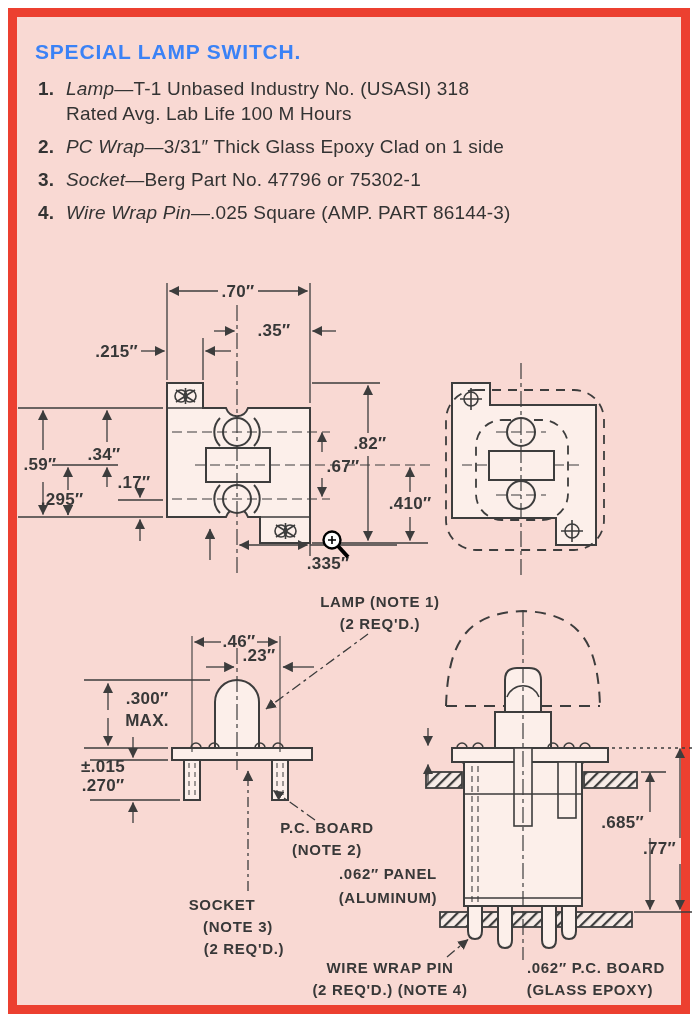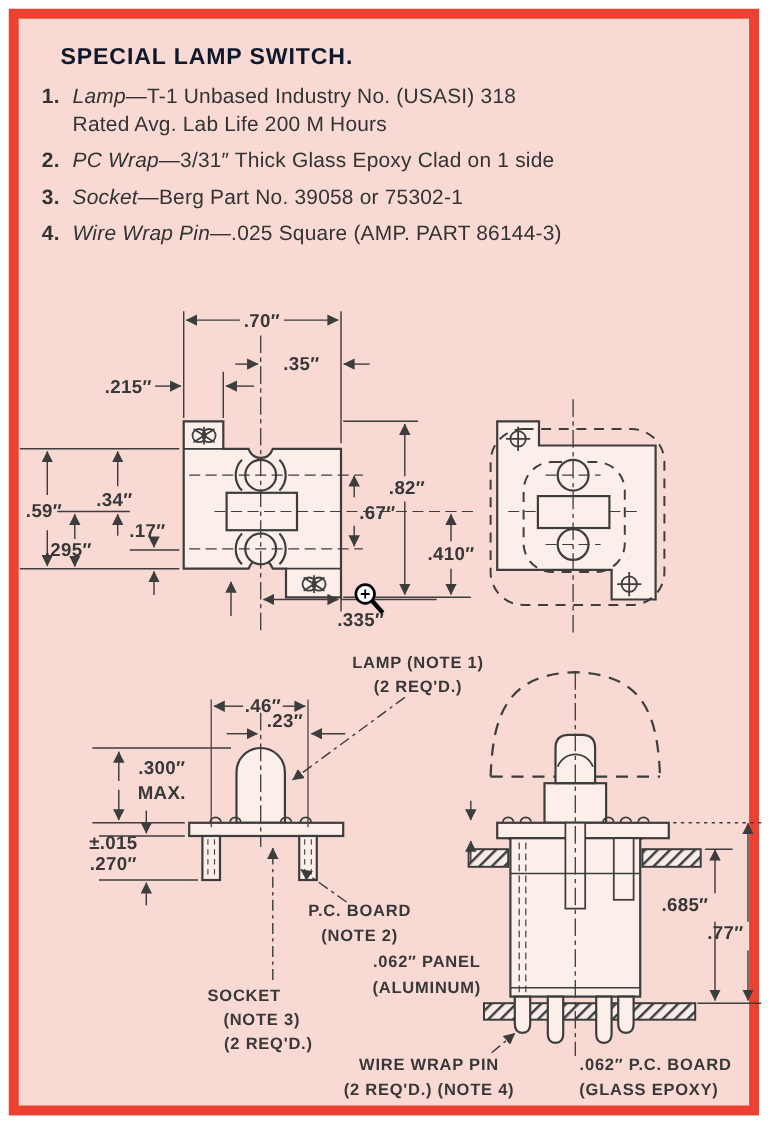--- a/index.html
+++ b/index.html
@@ -5,22 +5,22 @@
   html,body { margin:0; padding:0; background:#ffffff; }
   .page {
     position:relative; width:698px; height:1022px; background:#ffffff;
     font-family:"Liberation Sans", sans-serif; overflow:hidden;
   }
   .frame {
     position:absolute; left:8px; top:8px; width:664px; height:988px;
     background:#f9d9d3; border:9px solid #ec4030;
   }
   .title {
-    position:absolute; left:55px; top:40px;
-    font-size:21px; font-weight:700; letter-spacing:0.8px; color:#0f172a;
+    position:absolute; left:35px; top:40px;
+    font-size:21px; font-weight:700; letter-spacing:0.8px; color:#3b82f6;
   }
   .notes { position:absolute; left:38px; top:76px; width:620px; color:#333; }
   .note-row { display:flex; margin-bottom:8px; font-size:19px; line-height:25px; letter-spacing:0.2px; }
   .note-num { width:28px; font-weight:700; flex:0 0 28px; }
   .note-body i { }
   svg.overlay { position:absolute; left:0; top:0; }
   svg text { font-family:"Liberation Sans", sans-serif; fill:#383838; }
   .dim  { font-size:17px; font-weight:700; letter-spacing:0.3px; }
   .lbl  { font-size:15px; font-weight:700; letter-spacing:0.7px; }
 </style>
@@ -30,33 +30,33 @@
 <div class="page">
   <div class="frame"></div>
 
   <div class="title">SPECIAL LAMP SWITCH.</div>
 
   <div class="notes">
     <div class="note-row">
       <span class="note-num">1.</span>
       <div class="note-body">
         <div><i>Lamp</i><span>—T-1 Unbased Industry No. (USASI) 318</span></div>
-        <div>Rated Avg. Lab Life 200 M Hours</div>
+        <div>Rated Avg. Lab Life 100 M Hours</div>
       </div>
     </div>
     <div class="note-row">
       <span class="note-num">2.</span>
       <div class="note-body">
         <div><i>PC Wrap</i><span>—3/31″ Thick Glass Epoxy Clad on 1 side</span></div>
       </div>
     </div>
     <div class="note-row">
       <span class="note-num">3.</span>
       <div class="note-body">
-        <div><i>Socket</i><span>—Berg Part No. 39058 or 75302-1</span></div>
+        <div><i>Socket</i><span>—Berg Part No. 47796 or 75302-1</span></div>
       </div>
     </div>
     <div class="note-row">
       <span class="note-num">4.</span>
       <div class="note-body">
         <div><i>Wire Wrap Pin</i><span>—.025 Square  (AMP. PART 86144-3)</span></div>
       </div>
     </div>
   </div>
 

